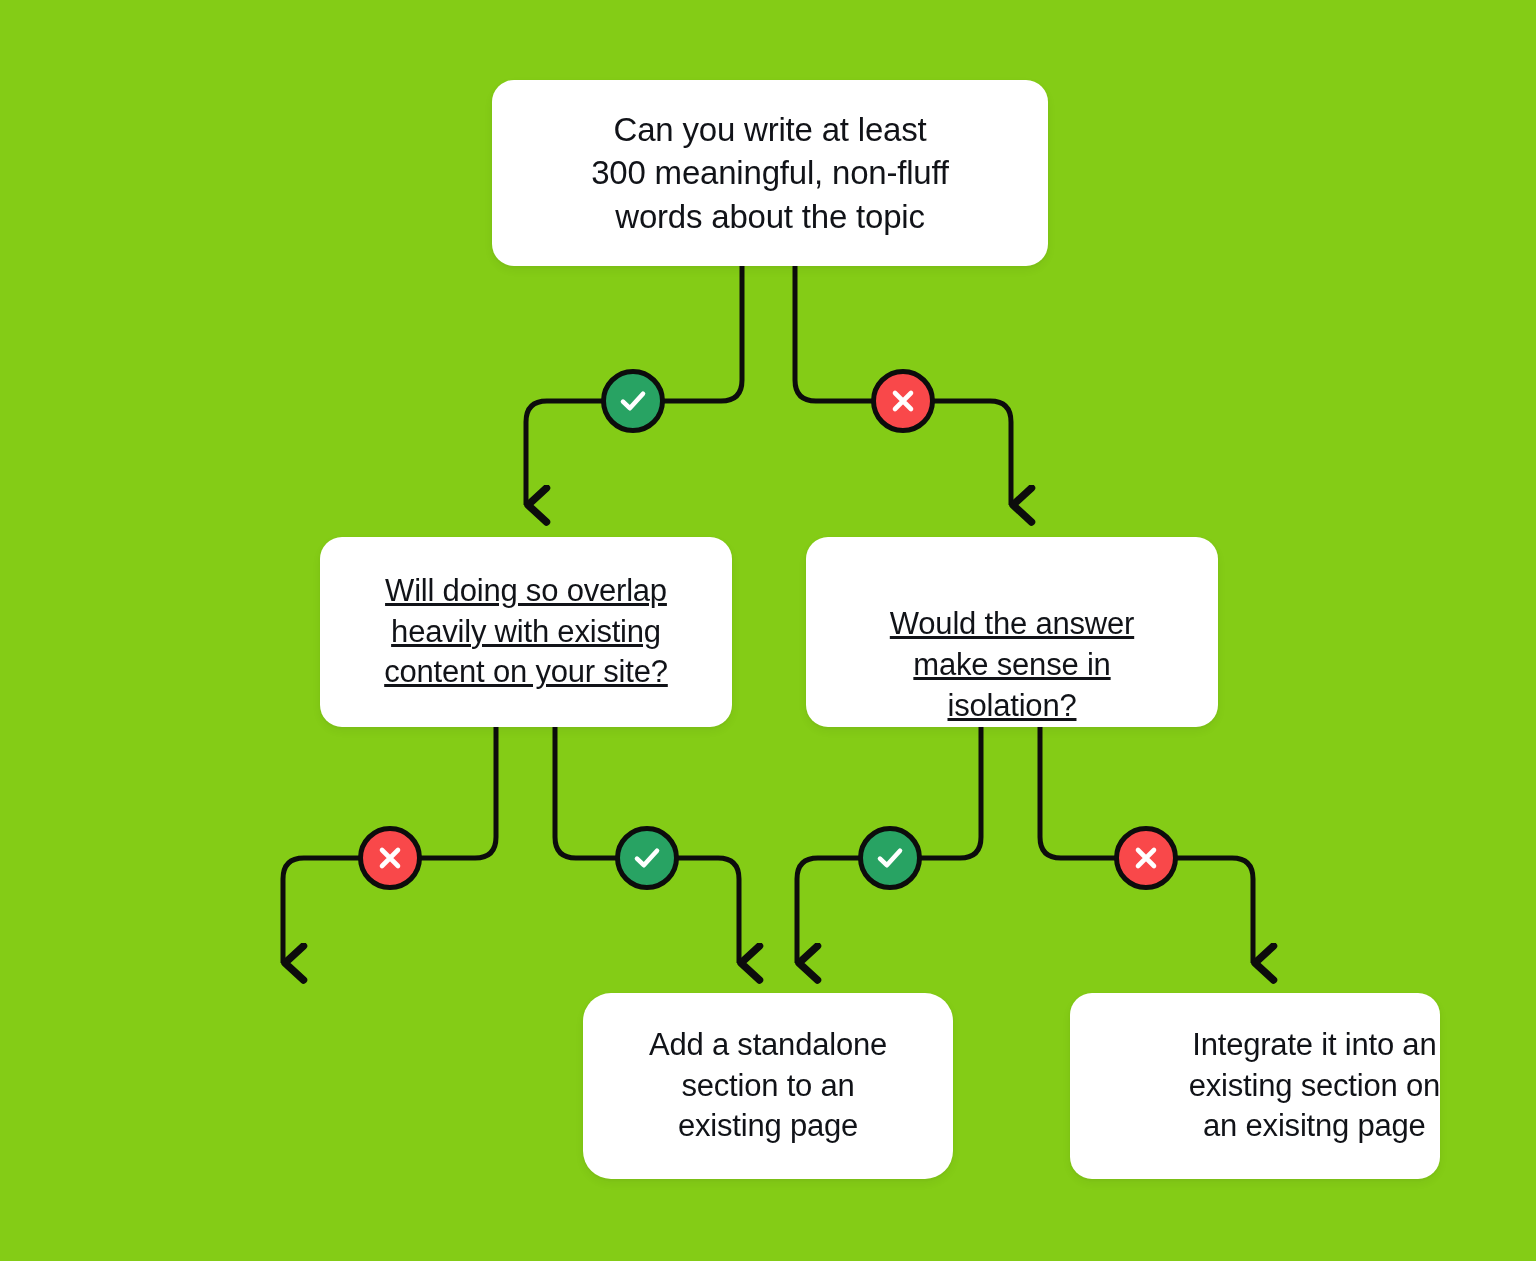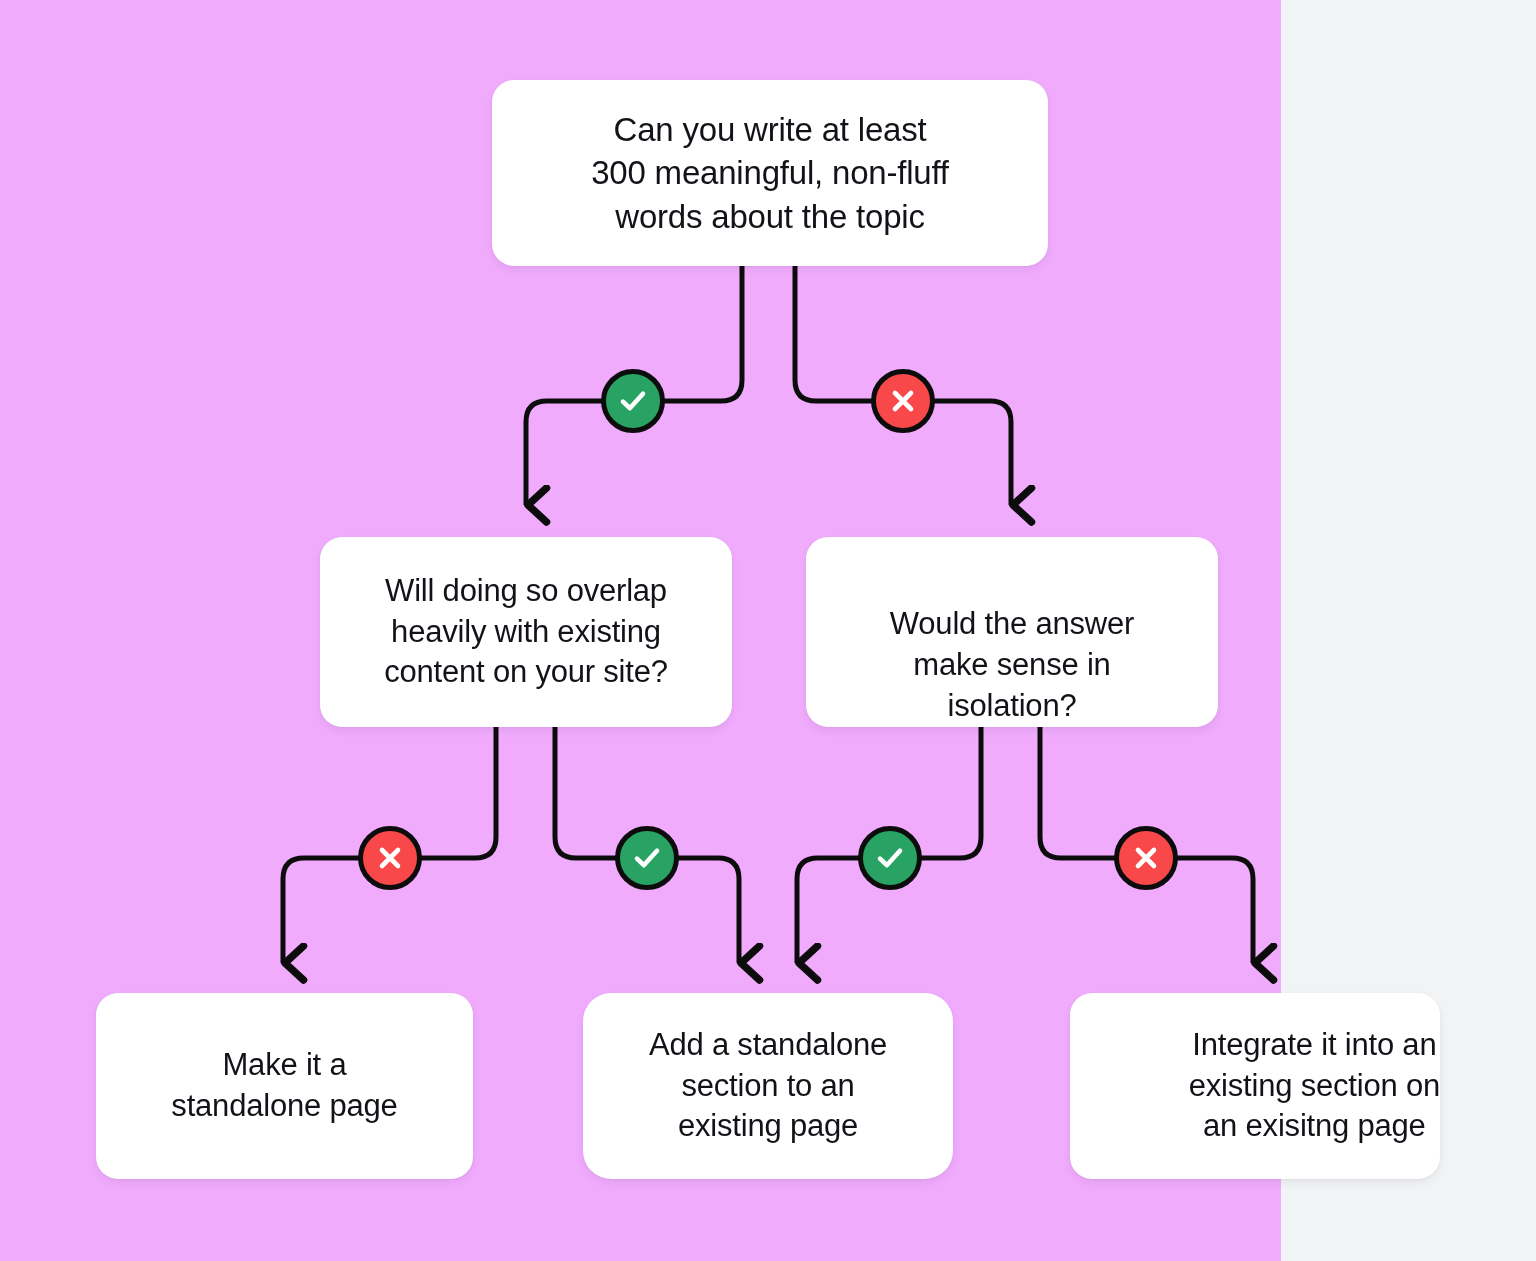--- a/index.html
+++ b/index.html
@@ -9,23 +9,23 @@
   }
   body {
     width: 1536px;
     height: 1261px;
     background: #f1f3f5;
     font-family: "Liberation Sans", sans-serif;
     overflow: hidden;
   }
   #flow-root {
     position: relative;
-    width: 1281px;
+    width: 1536px;
     height: 1261px;
-    background: #f0abfc;
+    background: #84cc16;
   }
   #connector-layer {
     position: absolute;
     left: 0;
     top: 0;
     width: 1536px;
     height: 1261px;
     pointer-events: none;
   }
   .node {
@@ -65,21 +65,21 @@
     height: 190px;
   }
   #node-isolation {
     left: 806px;
     top: 537px;
     width: 412px;
     height: 190px;
     align-items: flex-end;
   }
   #node-overlap .node-text,
-  #node-isolation .node-text { font-size: 31px; }
+  #node-isolation .node-text { font-size: 31px; text-decoration: underline; }
 
   
   #node-standalone-page {
     left: 96px;
     top: 993px;
     width: 377px;
     height: 186px;
   }
   #node-standalone-section {
     left: 583px;
@@ -184,24 +184,20 @@
 heavily with existing
 content on your site?</span>
   </div>
 
   <div class="node" id="node-isolation">
     <span class="node-text">Would the answer
 make sense in
 isolation?</span>
   </div>
 
-  <div class="node" id="node-standalone-page">
-    <span class="node-text">Make it a
-standalone page</span>
-  </div>
 
   <div class="node" id="node-standalone-section">
     <span class="node-text">Add a standalone
 section to an
 existing page</span>
   </div>
 
   <div class="node" id="node-integrate">
     <span class="node-text">Integrate it into an
 existing section on

